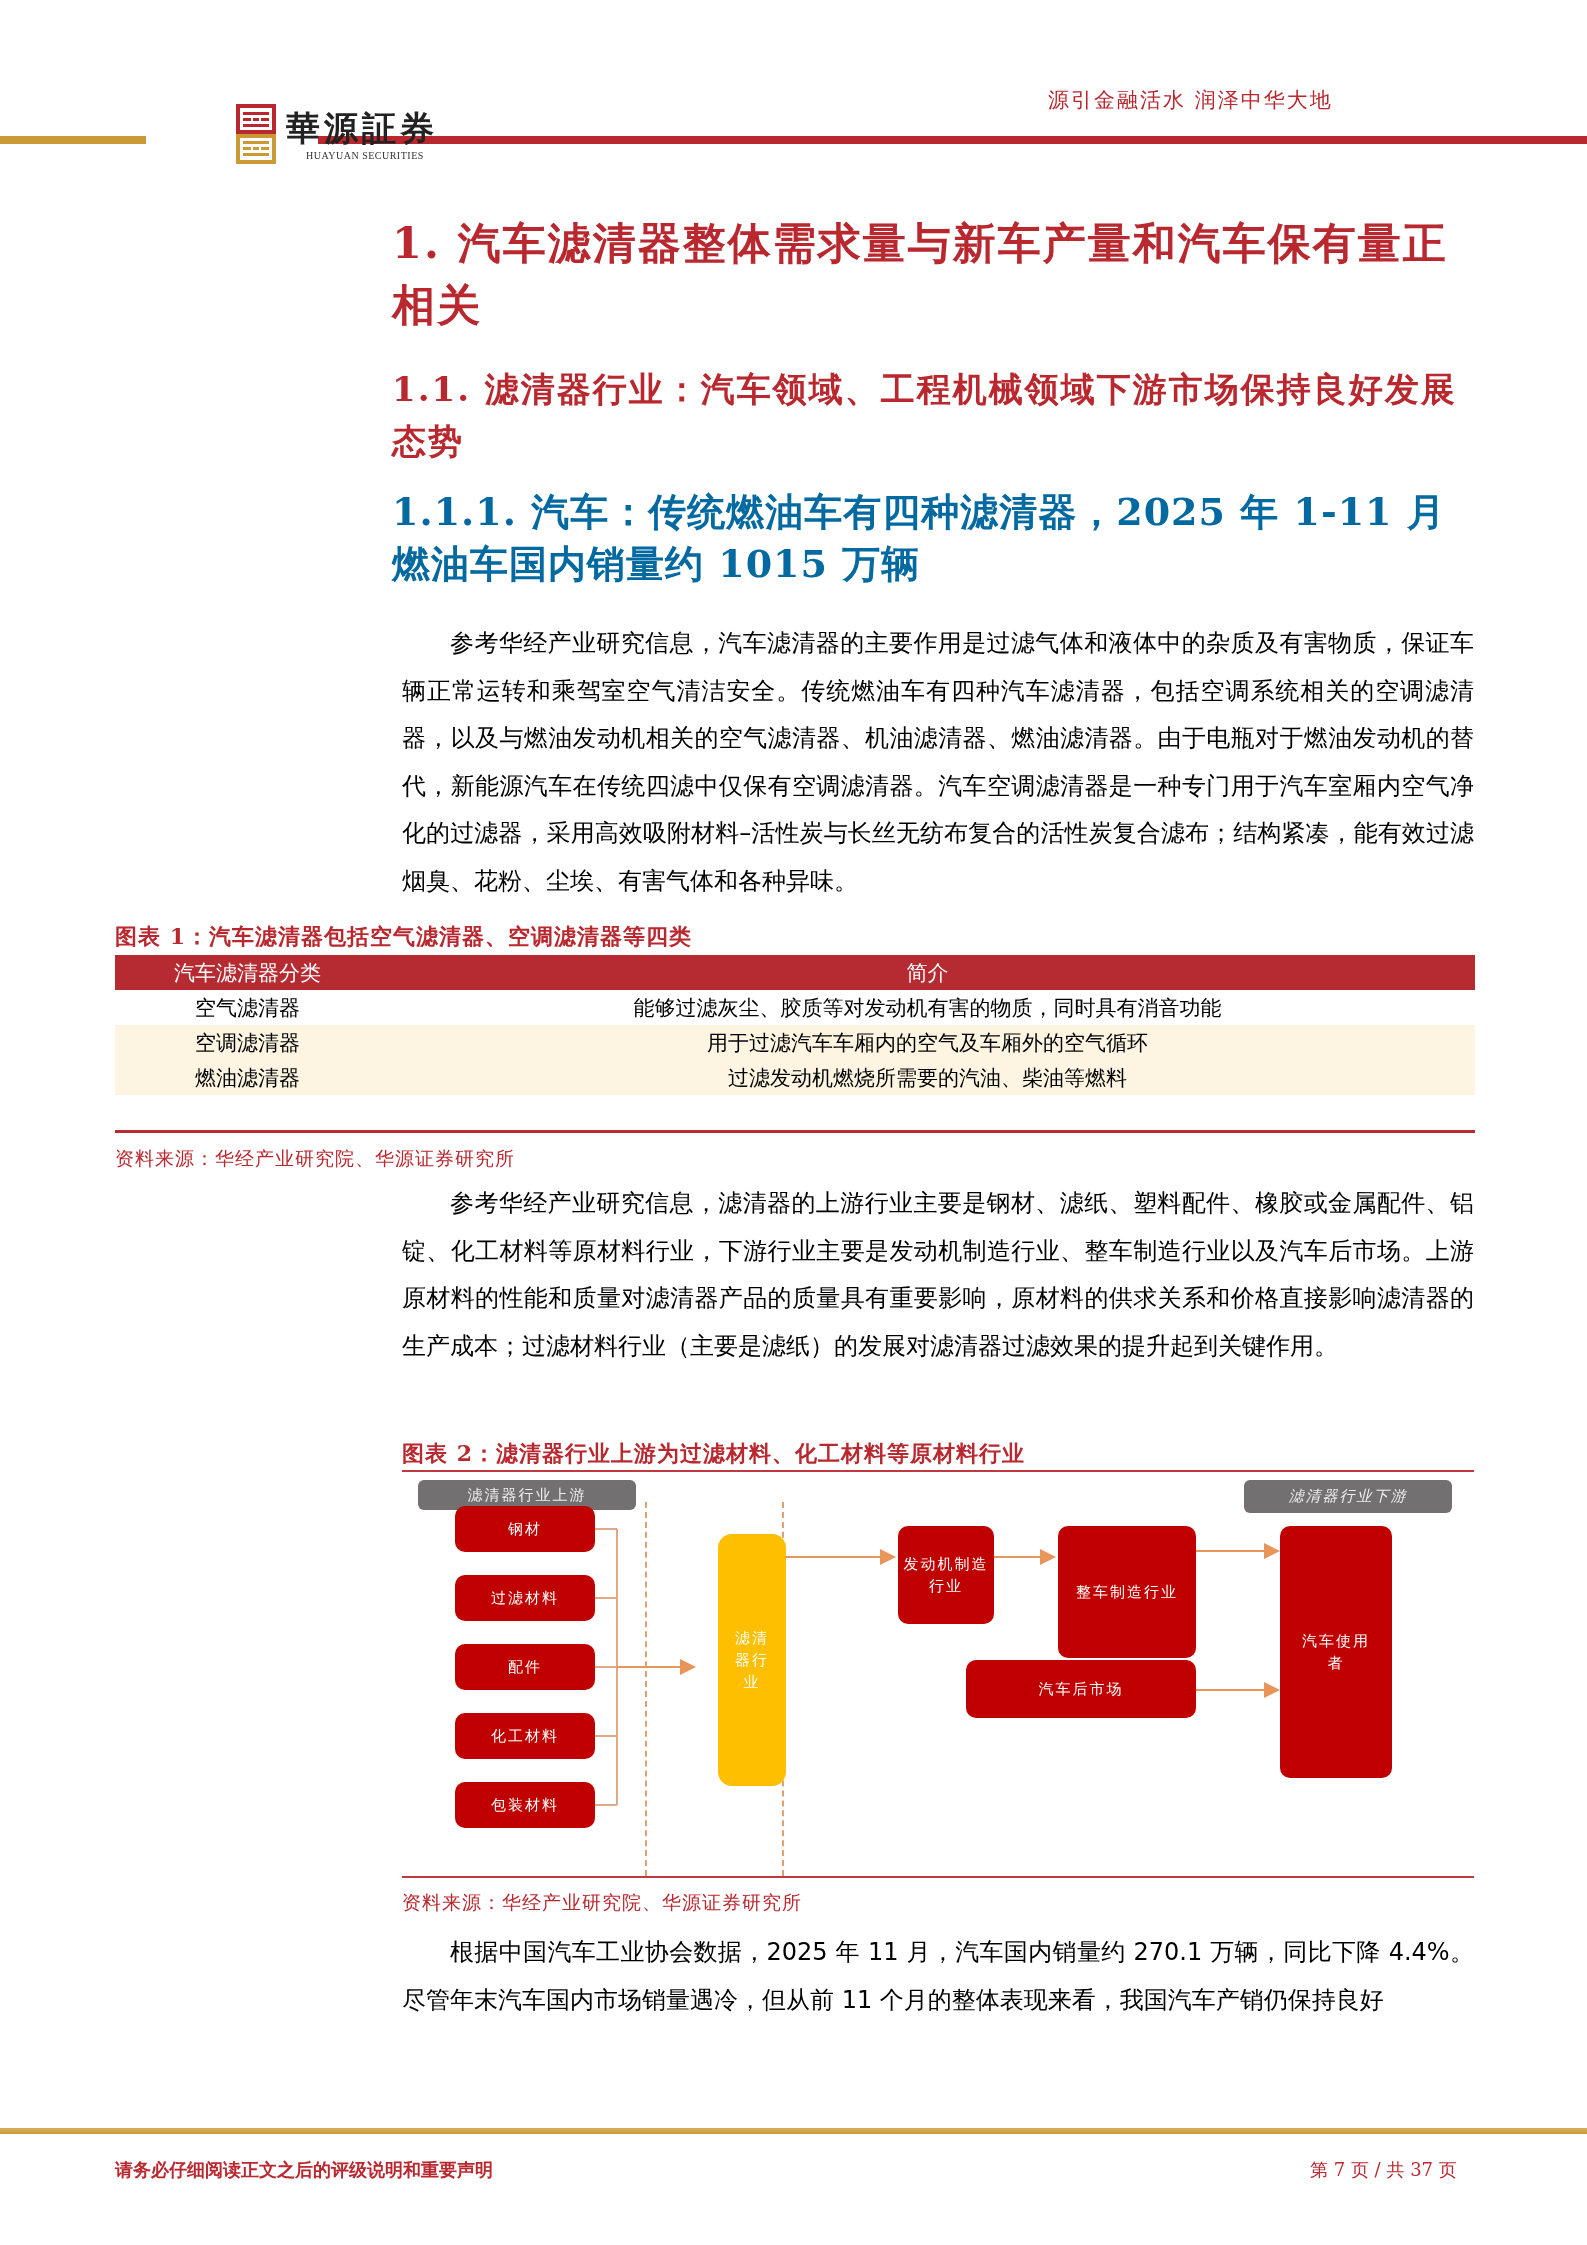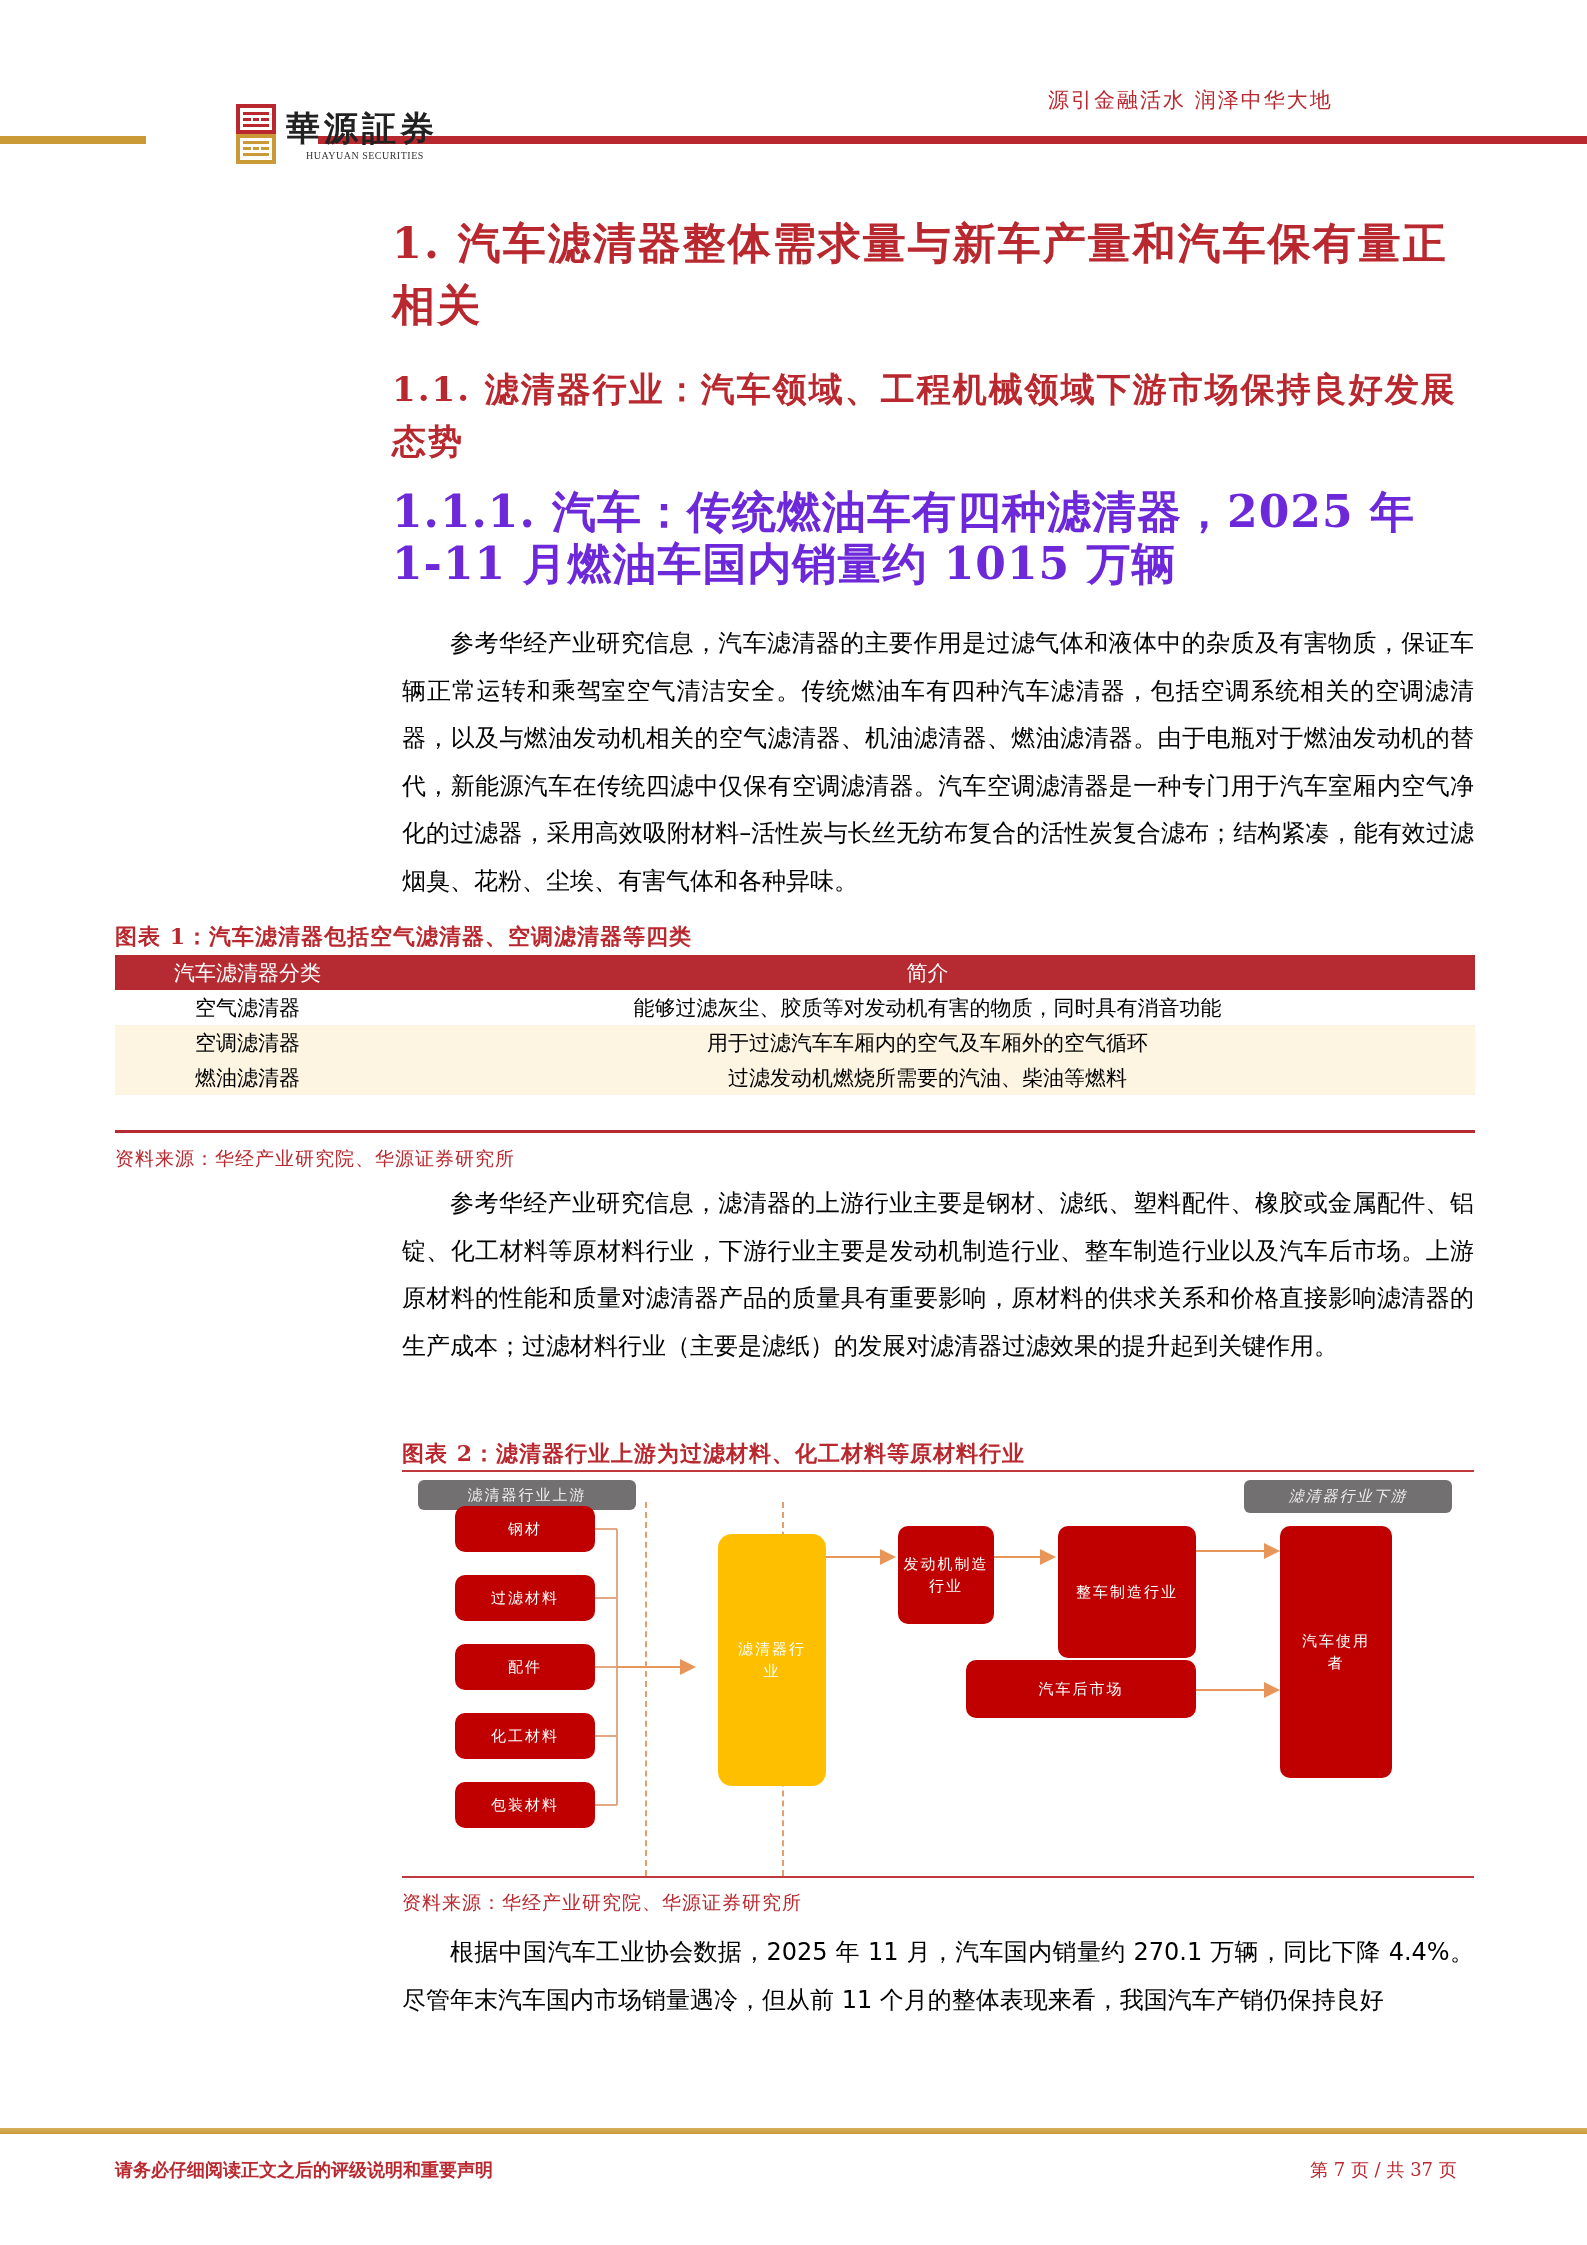--- a/index.html
+++ b/index.html
@@ -7,21 +7,21 @@
   .abs{position:absolute;}
   .gold-line{left:0;top:136px;width:146px;height:8px;background:#c99a35;}
   .red-line{left:318px;top:136px;width:1269px;height:8px;background:#b8282e;}
   .logo{left:236px;top:104px;width:232px;height:64px;}
   .logo-icon{position:absolute;left:0;top:0;width:40px;height:60px;}
   .logo-cn{position:absolute;left:50px;top:2px;font-family:"DejaVu Serif","Liberation Serif",serif;font-weight:bold;font-size:34px;letter-spacing:4px;color:#222;white-space:nowrap;}
   .logo-en{position:absolute;left:70px;top:46px;font-family:"Liberation Serif",serif;font-size:10px;color:#333;letter-spacing:0.5px;white-space:nowrap;}
   .tagline{left:1048px;top:86px;font-family:"DejaVu Serif","Liberation Serif",serif;font-size:21px;color:#b8282e;letter-spacing:2px;white-space:nowrap;}
   .h1{left:392px;top:212px;width:1090px;font-size:43px;line-height:62px;color:#b8282e;font-weight:bold;font-family:"DejaVu Serif","Liberation Serif",serif;letter-spacing:2px;}
   .h2{left:392px;top:363px;width:1090px;font-size:34px;line-height:52px;color:#b8282e;font-weight:bold;font-family:"DejaVu Serif","Liberation Serif",serif;letter-spacing:2px;}
-  .h3{left:392px;top:486px;width:1090px;font-size:44px;line-height:52px;color:#6d28d9;font-weight:bold;font-family:"DejaVu Serif","Liberation Serif",serif;letter-spacing:1px;}
+  .h3{left:392px;top:486px;width:1090px;font-size:38px;line-height:52px;color:#0369a1;font-weight:bold;font-family:"DejaVu Serif","Liberation Serif",serif;letter-spacing:1px;}
   .para{left:402px;width:1072px;font-size:24px;line-height:47.5px;text-align:justify;text-indent:48px;color:#000;}
   .p1{top:620px;}
   .p2{top:1180px;}
   .p3{top:1929px;}
   .fig-title{font-family:"DejaVu Serif","Liberation Serif",serif;font-weight:bold;font-size:22px;color:#b8282e;white-space:nowrap;letter-spacing:1px;}
   .fig1-title{left:115px;top:922px;}
   .tbl{left:115px;top:955px;width:1360px;border-collapse:collapse;font-size:21px;}
   .tbl th{background:#b52b31;color:#fff;font-weight:normal;height:35px;padding:0;}
   .tbl td{height:35px;padding:0;text-align:center;}
   .tbl tr.alt td{background:#fdf5e2;}
@@ -139,21 +139,21 @@
 
   <div class="gbox" style="left:16px;top:8px;width:218px;height:30px;">滤清器行业上游</div>
   <div class="gbox" style="left:842px;top:8px;width:208px;height:33px;font-style:italic;">滤清器行业下游</div>
 
   <div class="rbox" style="left:53px;top:34px;width:140px;height:46px;">钢材</div>
   <div class="rbox" style="left:53px;top:103px;width:140px;height:46px;">过滤材料</div>
   <div class="rbox" style="left:53px;top:172px;width:140px;height:46px;">配件</div>
   <div class="rbox" style="left:53px;top:241px;width:140px;height:46px;">化工材料</div>
   <div class="rbox" style="left:53px;top:310px;width:140px;height:46px;">包装材料</div>
 
-  <div class="ybox" style="left:316px;top:62px;width:108px;height:252px;padding:0 14px;box-sizing:border-box;">滤清器行业</div>
+  <div class="ybox" style="left:316px;top:62px;width:68px;height:252px;padding:0 14px;box-sizing:border-box;">滤清器行业</div>
 
   <div class="rbox" style="left:496px;top:54px;width:96px;height:98px;padding:0 2px;">发动机制造行业</div>
   <div class="rbox" style="left:656px;top:54px;width:138px;height:132px;">整车制造行业</div>
   <div class="rbox" style="left:564px;top:188px;width:230px;height:58px;">汽车后市场</div>
   <div class="rbox" style="left:878px;top:54px;width:112px;height:252px;padding:0 22px;">汽车使用者</div>
 </div>
 
 <div class="abs fig2-line-bot"></div>
 <div class="abs source src2">资料来源：华经产业研究院、华源证券研究所</div>
 

